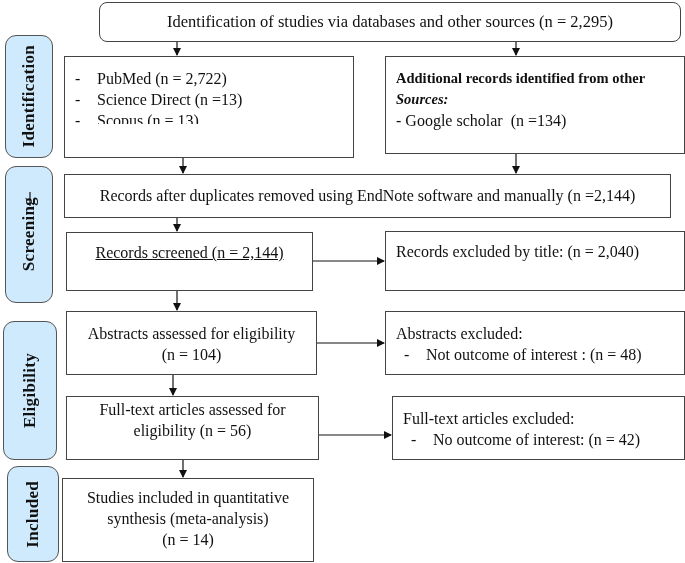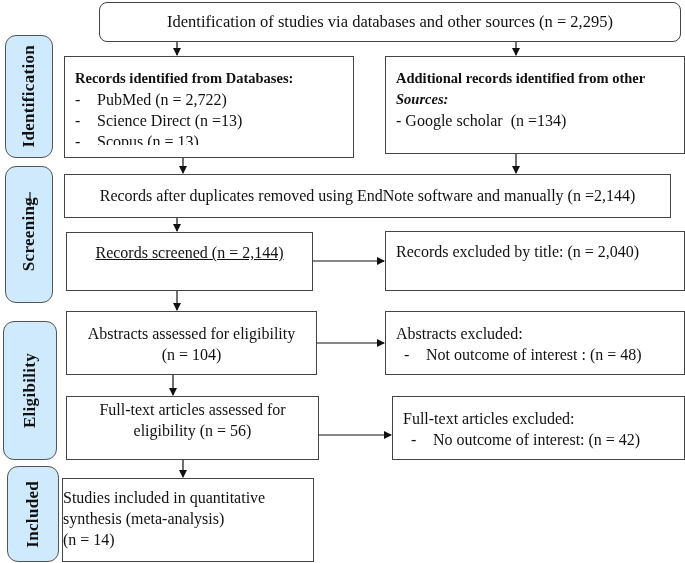--- a/index.html
+++ b/index.html
@@ -30,21 +30,20 @@
 </div>
 <div class="stage" style="left:7px; top:466px; width:52px; height:96px;">
   <span>Included</span>
 </div>
 
 <div class="box rounded center" style="left:72px; top:2px; width:582px; height:40px; font-size:16.5px;margin-left:27px;">
   <span>Identification of studies via databases and other sources (n = 2,295)</span>
 </div>
 
 <div class="box" style="left:64px; top:56px; width:290px; height:102px; padding:11px 0 0 10px; line-height:21px;">
-  <div class="bold" style="font-size:14.5px;">Records identified from Databases:</div>
   <div class="list-line"><span class="dash">-</span><span>PubMed (n = 2,722)</span></div>
   <div class="list-line"><span class="dash">-</span><span>Science Direct (n =13)</span></div>
   <div class="list-line" style="height:14px; overflow:hidden;"><span class="dash">-</span><span>Scopus (n = 13)</span></div>
 </div>
 
 <div class="box" style="left:385px; top:56px; width:300px; height:98px; padding:11px 0 0 10px; line-height:21px;">
   <div class="bold" style="font-size:14.5px; white-space:nowrap;">Additional records identified from other</div>
   <div class="bold" style="font-size:14.5px;font-style:italic;">Sources:</div>
   <div style="white-space:pre;">- Google scholar  (n =134)</div>
 </div>
@@ -74,21 +73,21 @@
 <div class="box" style="left:66px; top:396px; width:253px; height:64px; text-align:center; padding-top:2px; line-height:21px;">
   <div>Full-text articles assessed for</div>
   <div>eligibility (n = 56)</div>
 </div>
 
 <div class="box" style="left:392px; top:396px; width:293px; height:64px; padding:11px 0 0 10px; line-height:21px;">
   <div>Full-text articles excluded:</div>
   <div class="list-line"><span style="display:inline-block; width:30px; padding-left:8px; box-sizing:border-box;">-</span><span>No outcome of interest: (n = 42)</span></div>
 </div>
 
-<div class="box" style="left:62px; top:478px; width:252px; height:84px; text-align:left; padding-top:8px; line-height:21px;">
+<div class="box" style="left:62px; top:478px; width:252px; height:84px; text-align:center; padding-top:8px; line-height:21px;">
   <div>Studies included in quantitative</div>
   <div>synthesis (meta-analysis)</div>
   <div>(n = 14)</div>
 </div>
 
 <svg class="arrows" width="685" height="563">
   <defs>
     <marker id="ah" markerWidth="8" markerHeight="8" refX="7" refY="4" orient="auto" markerUnits="userSpaceOnUse">
       <path d="M0,0 L8,4 L0,8 Z" fill="#111"></path>
     </marker>

